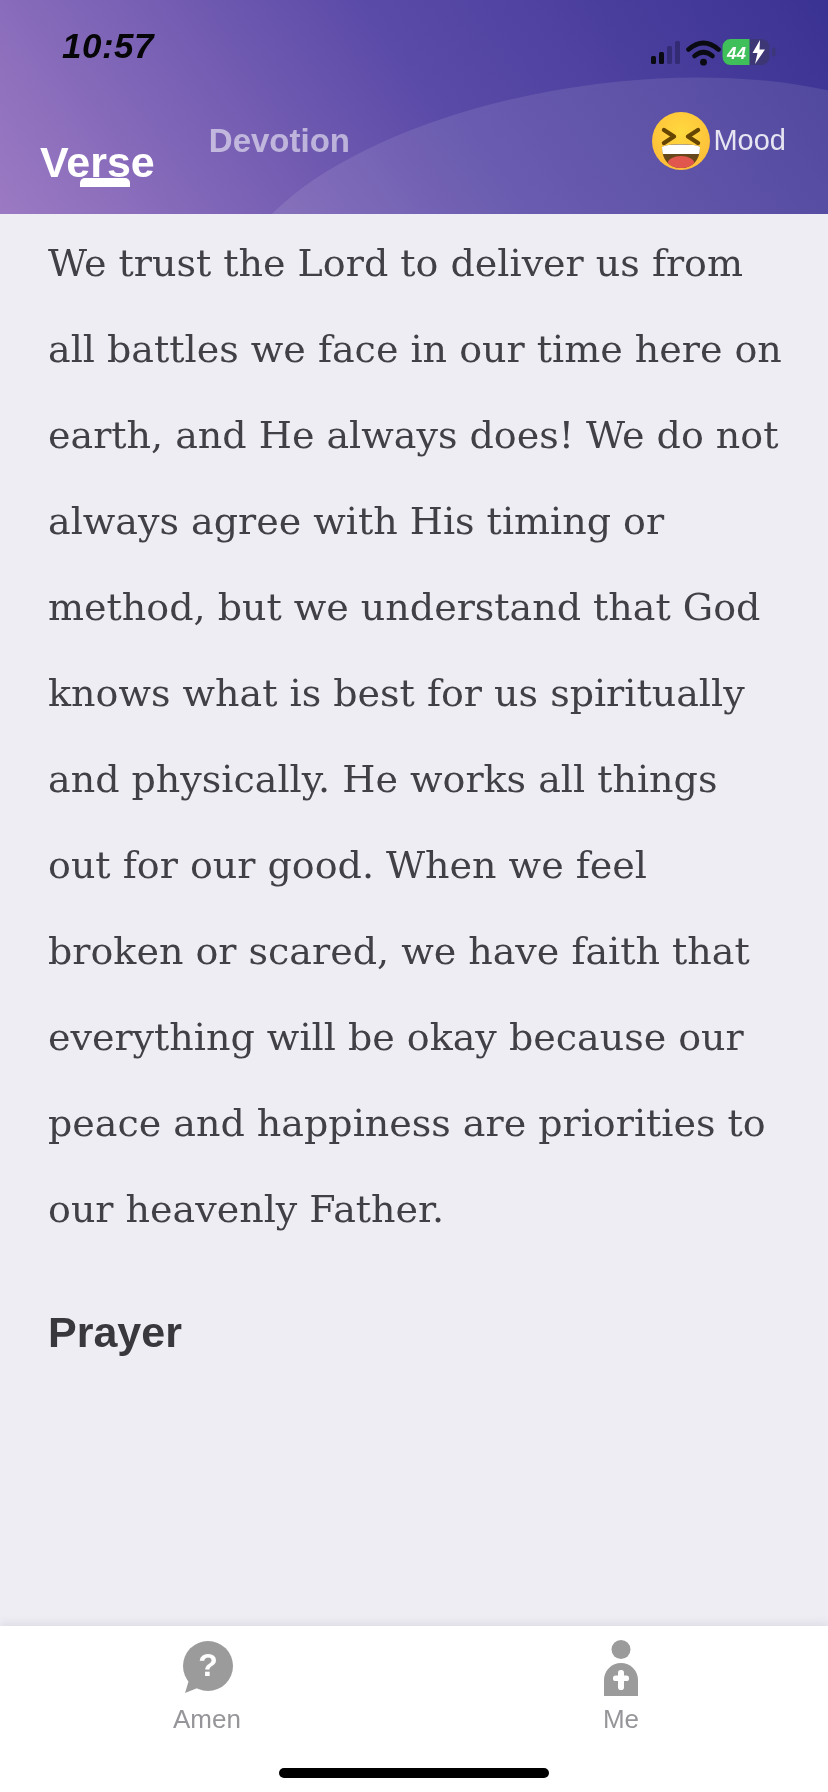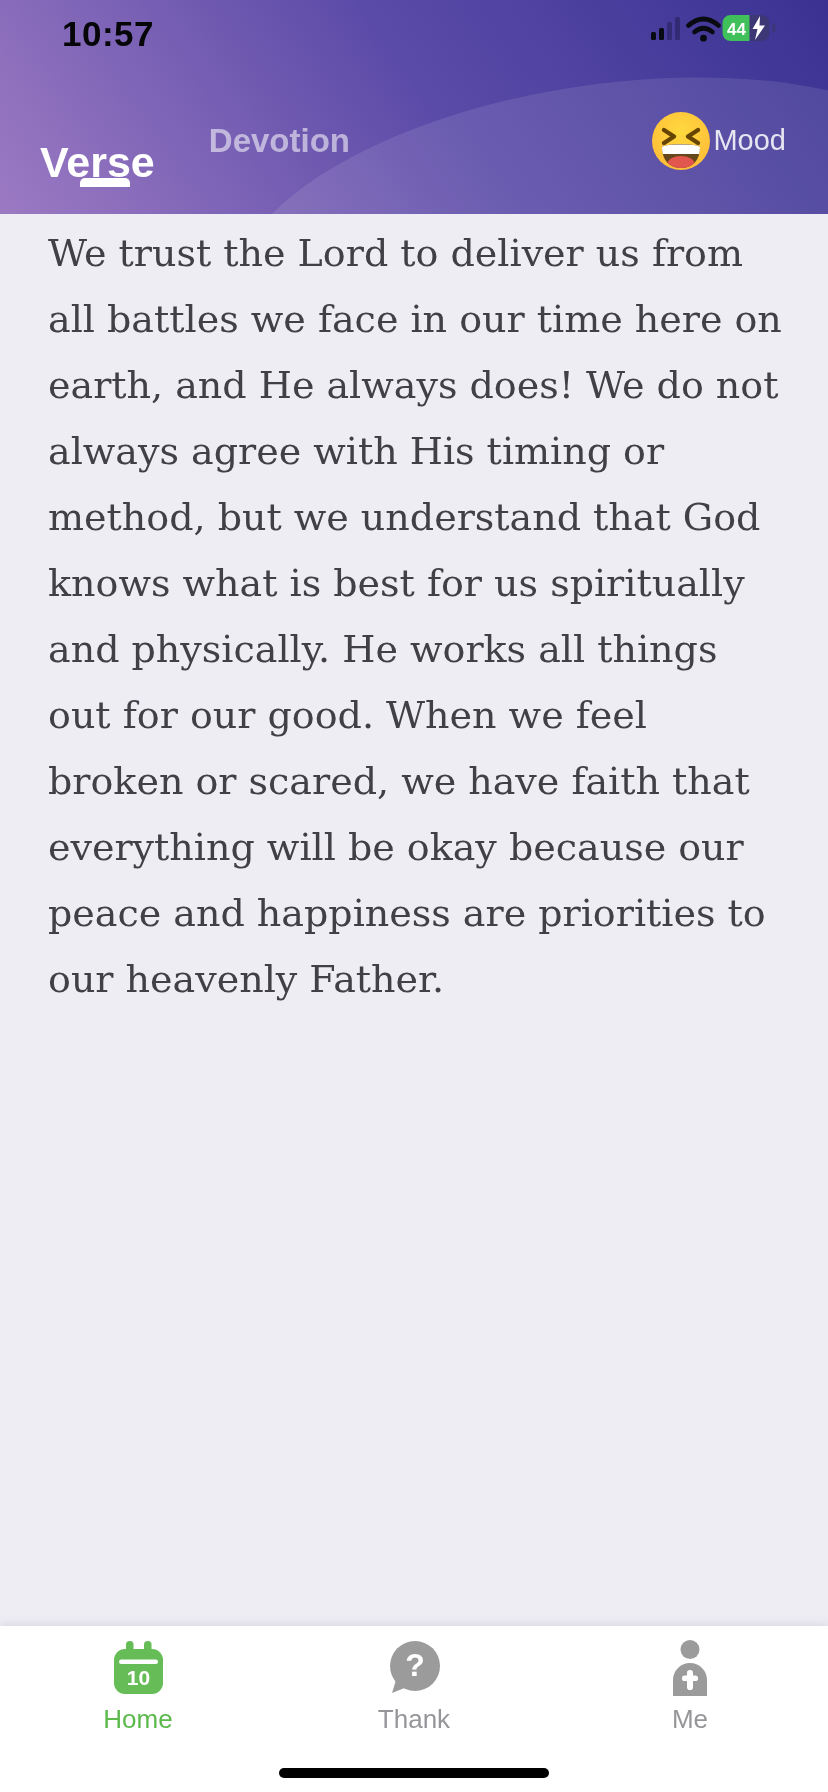--- a/index.html
+++ b/index.html
@@ -15,22 +15,22 @@
     position:absolute;top:0;left:0;width:828px;height:214px;
     background:linear-gradient(235deg,#3A3292 0%,#5B4BA8 48%,#9C7AC3 100%);
     overflow:hidden;
   }
   .header .wave{
     position:absolute;right:-160px;bottom:-210px;width:760px;height:340px;
     background:rgba(255,255,255,0.10);border-radius:50%;
     transform:rotate(-8deg);
   }
   .status-bar{
-    position:relative;height:66px;display:flex;align-items:flex-start;
-    padding:14px 52px 0 62px;box-sizing:border-box;
+    position:relative;height:66px;display:flex;align-items:flex-end;
+    padding:14px 52px 0 62px;box-sizing:border-box;font-style:italic;
   }
   .status-time{font-size:35px;font-weight:700;color:#060608;letter-spacing:.5px;}
   .status-icons{margin-left:auto;display:flex;align-items:center;}
   .nav-row{
     position:relative;display:flex;align-items:center;
     padding:28px 42px 0 40px;
   }
   .tab-verse{font-size:43px;font-weight:700;color:#FFFFFF;margin-top:44px;}
   .tab-devotion{font-size:33px;font-weight:600;color:rgba(255,255,255,0.55);margin-left:54px;}
   .mood-wrap{margin-left:auto;display:flex;align-items:center;gap:2px;}
@@ -42,21 +42,21 @@
 
   
   .content{
     position:absolute;top:214px;left:0;width:828px;height:1412px;
     background:#EFEDF4;box-sizing:border-box;
     padding:6px 46px 0 48px;overflow:hidden;
   }
   .verse-body,.prayer-body{
     margin:0;white-space:pre-line;
     font-family:"DejaVu Serif","Liberation Serif",serif;
-    font-size:38px;line-height:66px;color:#414046;
+    font-size:38px;line-height:86px;color:#414046;
   }
   .prayer-heading{
     margin:56px 0 28px 0;
     font-size:43px;font-weight:700;color:#39383C;
     font-family:"Liberation Sans",sans-serif;
   }
 
   
   .tabbar{
     position:absolute;left:0;bottom:0;width:828px;height:166px;
@@ -140,47 +140,36 @@
 earth, and He always does! We do not
 always agree with His timing or
 method, but we understand that God
 knows what is best for us spiritually
 and physically. He works all things
 out for our good. When we feel
 broken or scared, we have faith that
 everything will be okay because our
 peace and happiness are priorities to
 our heavenly Father.</p>
+  <h2 class="prayer-heading">Prayer</h2>
 </div>
 
 <div class="tabbar">
 
-  <div class="tab-item active">
-    <span class="tab-icon">
-      <svg width="54" height="56" viewBox="0 0 54 56">
-        <rect x="15" y="1" width="7.5" height="15" rx="3.5" fill="#66BD57"></rect>
-        <rect x="33" y="1" width="7.5" height="15" rx="3.5" fill="#66BD57"></rect>
-        <rect x="3" y="9" width="49" height="45" rx="11" fill="#66BD57"></rect>
-        <rect x="8" y="19.5" width="39" height="4.5" rx="2.2" fill="#FFFFFF"></rect>
-        <text x="27.5" y="44.5" font-size="21" font-weight="700" fill="#FFFFFF" text-anchor="middle" font-family="Liberation Sans, sans-serif">10</text>
-      </svg>
-    </span>
-    <span class="tab-label">Home</span>
-  </div>
 
 
   <div class="tab-item">
     <span class="tab-icon">
       <svg width="54" height="56" viewBox="0 0 54 56">
         <circle cx="28" cy="26" r="25" fill="#9B9B9B"></circle>
         <path d="M9 40 L5 53 L20 47 Z" fill="#9B9B9B"></path>
         <text x="28" y="36" font-size="32" font-weight="700" fill="#FFFFFF" text-anchor="middle" font-family="Liberation Sans, sans-serif">?</text>
       </svg>
     </span>
-    <span class="tab-label">Thank</span>
+    <span class="tab-label">Amen</span>
   </div>
 
   <div class="tab-item">
     <span class="tab-icon">
       <svg width="50" height="56" viewBox="0 0 50 56">
         <circle cx="25" cy="9.5" r="9.5" fill="#9B9B9B"></circle>
         <path d="M8 56 V40 a17 17 0 0 1 34 0 V56 Z" fill="#9B9B9B"></path>
         <rect x="22" y="30" width="6" height="20" rx="2.8" fill="#FFFFFF"></rect>
         <rect x="17" y="35.5" width="16" height="5.5" rx="2.6" fill="#FFFFFF"></rect>
       </svg>

